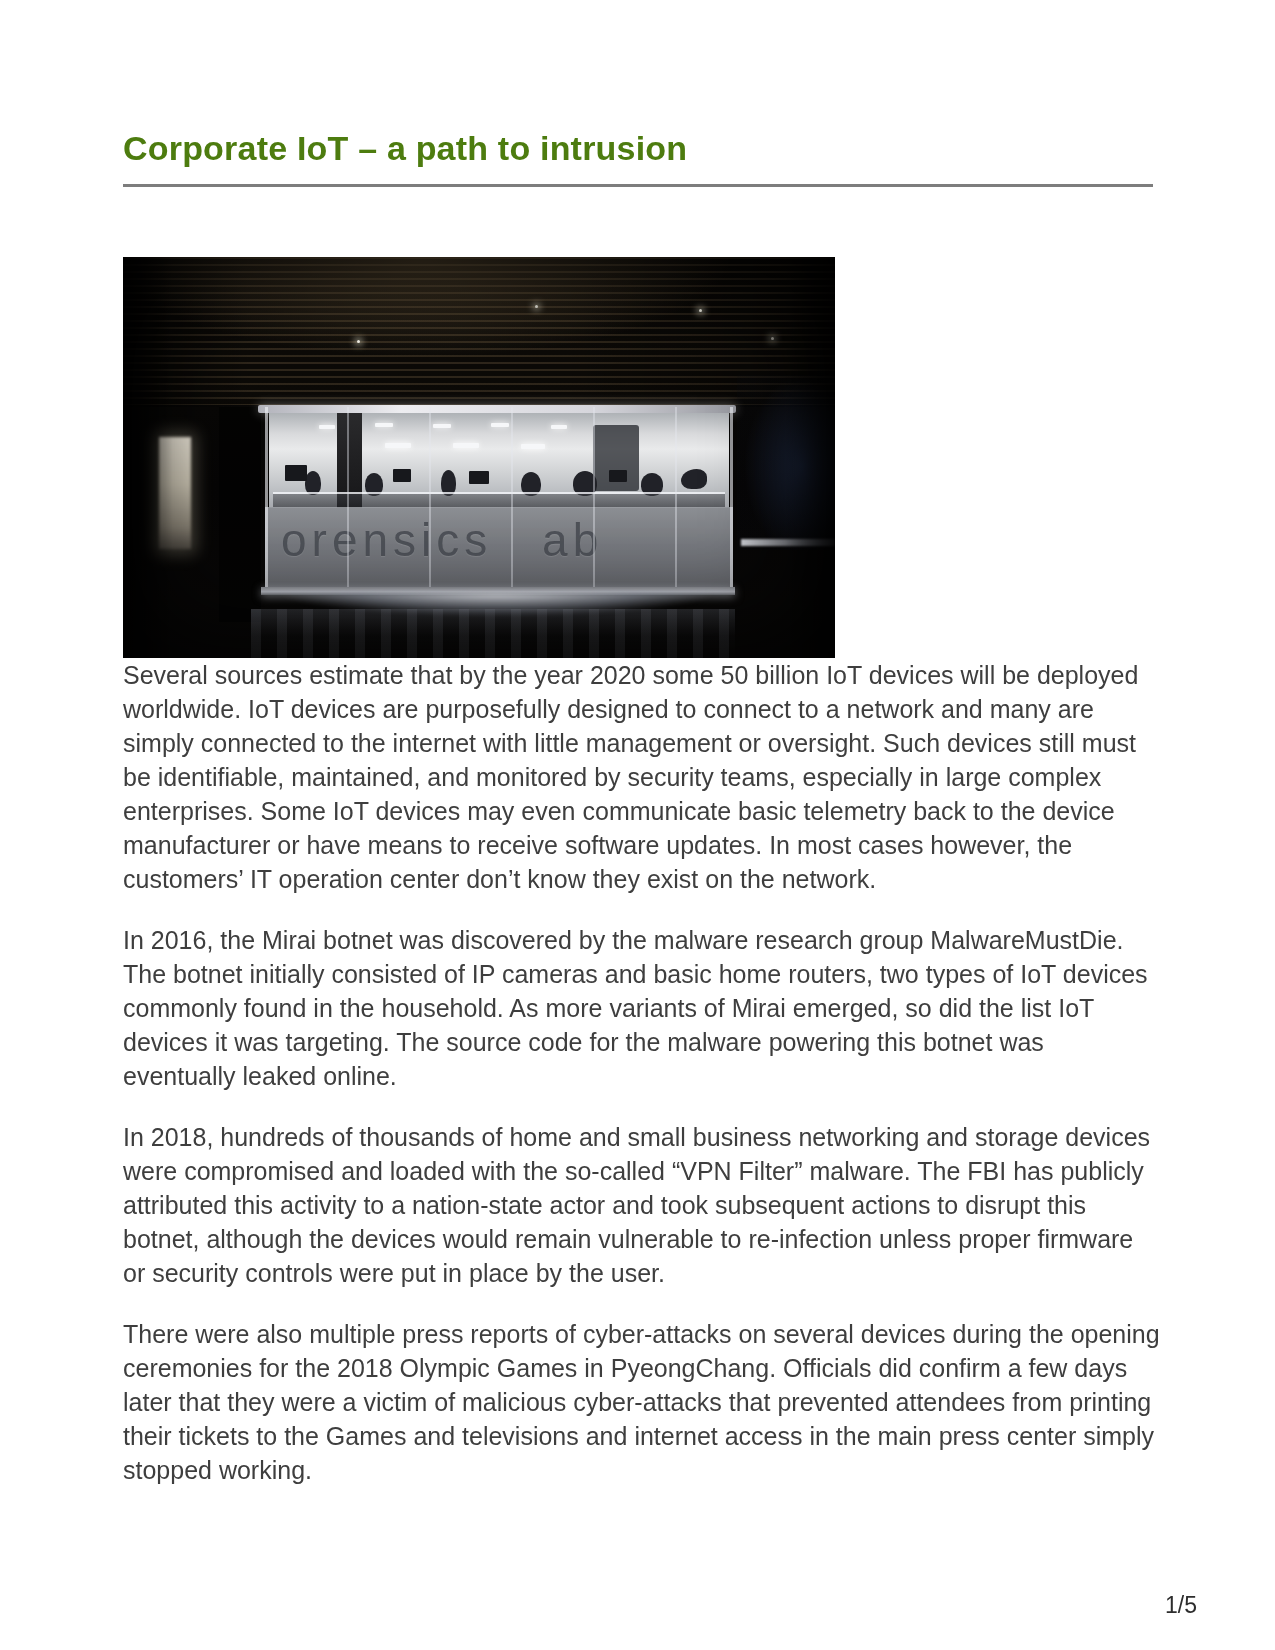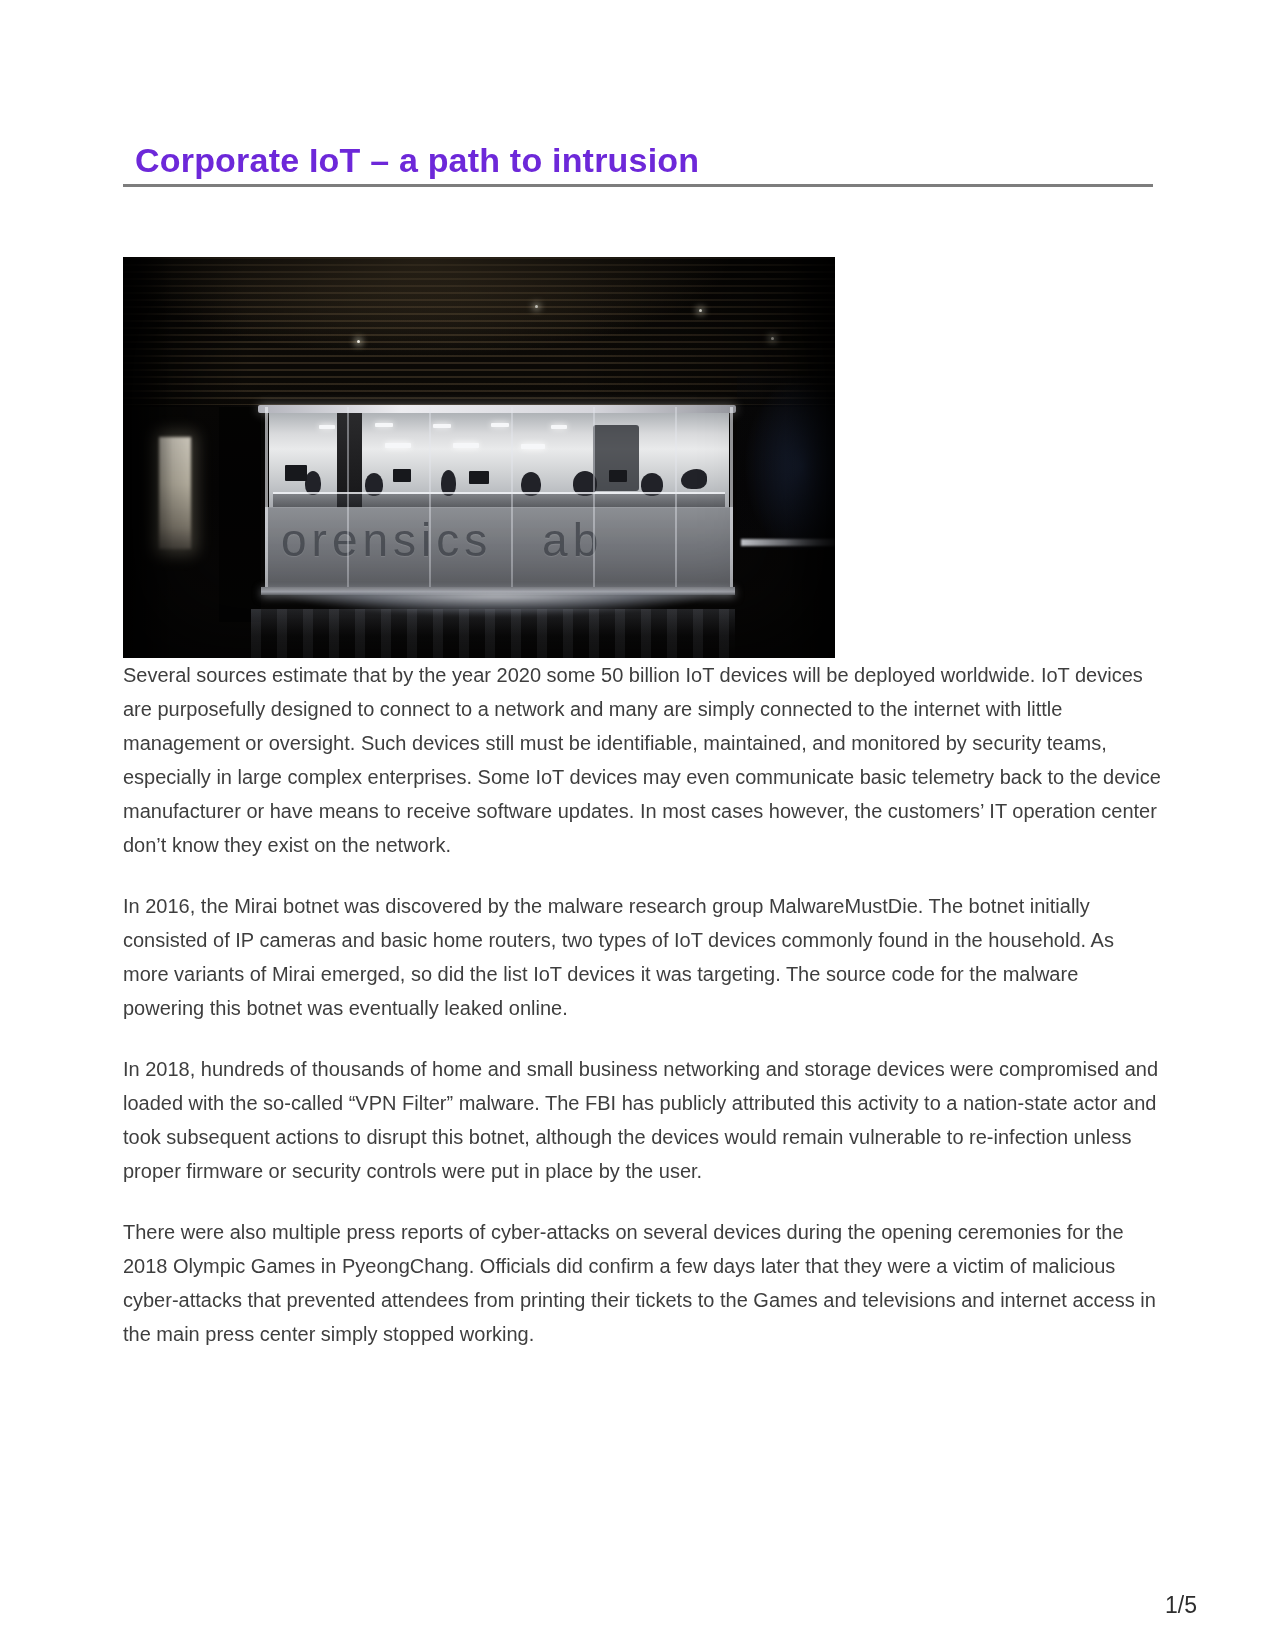--- a/index.html
+++ b/index.html
@@ -1,19 +1,19 @@
 <!DOCTYPE html>
 <html><head>
 <meta charset="utf-8">
 <style>
   html,body{margin:0;padding:0;background:#ffffff;}
   body{width:1275px;height:1650px;position:relative;font-family:"Liberation Sans",sans-serif;-webkit-font-smoothing:antialiased;}
   .page{position:absolute;inset:0;background:#ffffff;overflow:hidden;}
 
-  .title{position:absolute;left:123px;top:129px;margin:12px;font-size:34px;font-weight:bold;color:#6d28d9;letter-spacing:0.2px;}
+  .title{position:absolute;left:123px;top:129px;margin:0;font-size:34px;font-weight:bold;color:#4d7c0f;letter-spacing:0.2px;}
   .rule{position:absolute;left:123px;top:184px;width:1030px;height:3px;background:#7d7d7d;}
 
   .source{position:absolute;left:122px;top:191px;height:31px;display:flex;align-items:center;font-size:19px;line-height:31px;white-space:nowrap;}
   .badge{width:24px;height:31px;border-radius:4px;background:#2a6cb4;display:flex;flex-direction:column;align-items:center;justify-content:flex-start;margin-right:8px;flex:0 0 auto;}
   .badge svg{display:block;margin-top:3px;}
   .badge .msrc-label{font-size:5px;font-weight:bold;color:#ffffff;letter-spacing:0.3px;line-height:6px;}
   .src-domain{font-weight:bold;color:#5f5f5f;}
   .src-path{color:#9c9c9c;}
 
   .photo{position:absolute;left:123px;top:257px;width:712px;height:401px;overflow:hidden;background:#070605;}
@@ -39,21 +39,21 @@
   .glass-lower{left:142px;top:250px;width:468px;height:84px;background:linear-gradient(180deg,rgba(150,153,158,0.93),rgba(130,133,139,0.9) 45%,rgba(106,108,114,0.93));}
   .etch{left:158px;top:256px;width:440px;font-size:46px;font-weight:400;color:rgba(70,73,80,0.88);letter-spacing:5px;word-spacing:32px;text-shadow:0 1px 1px rgba(255,255,255,0.12);}
   .mull{position:absolute;top:150px;height:186px;width:2px;background:rgba(228,231,238,0.42);}
   .mull.frame{width:3px;background:rgba(240,242,247,0.62);}
   .cube-base{left:138px;top:330px;width:474px;height:8px;background:linear-gradient(180deg,#8b8d93,#bbbec6 60%,#6e7076);box-shadow:0 2px 9px rgba(232,237,247,0.5);}
   .underglow{left:142px;top:336px;width:464px;height:27px;background:radial-gradient(55% 100% at 50% 0%,rgba(242,245,252,0.95),rgba(182,190,207,0.5) 55%,rgba(0,0,0,0) 85%);filter:blur(2px);}
   .floor-reflect{left:128px;top:352px;width:484px;height:49px;background:repeating-linear-gradient(90deg,rgba(172,177,192,0.16) 0 10px,rgba(0,0,0,0) 10px 26px),linear-gradient(180deg,rgba(142,148,162,0.28),rgba(62,64,72,0.1) 55%,rgba(0,0,0,0));}
   .vignette{inset:0;box-shadow:inset 0 0 90px 30px rgba(0,0,0,0.75);background:linear-gradient(90deg,rgba(0,0,0,0.8),rgba(0,0,0,0) 7%,rgba(0,0,0,0) 93%,rgba(0,0,0,0.65));}
 
   .article{position:absolute;left:123px;top:658px;width:1038px;}
-  .article p{margin:0 0 27px 0;font-size:20px;line-height:34px;color:#3e3e3e;}
+  .article p{margin:0 0 27px 0;font-size:25px;line-height:34px;color:#3e3e3e;}
   .pageno{position:absolute;right:78px;top:1592px;font-size:23px;color:#2d2d2d;text-align:right;}
 </style>
 </head>
 <body>
 
 <div class="page">
 
   <h1 class="title">Corporate IoT – a path to intrusion</h1>
   <div class="rule"></div>
 

